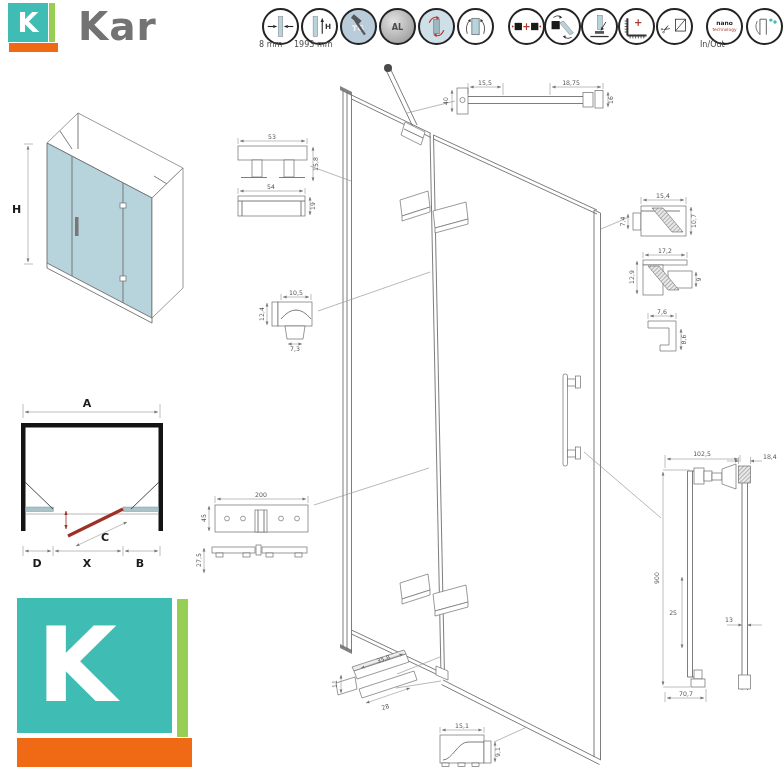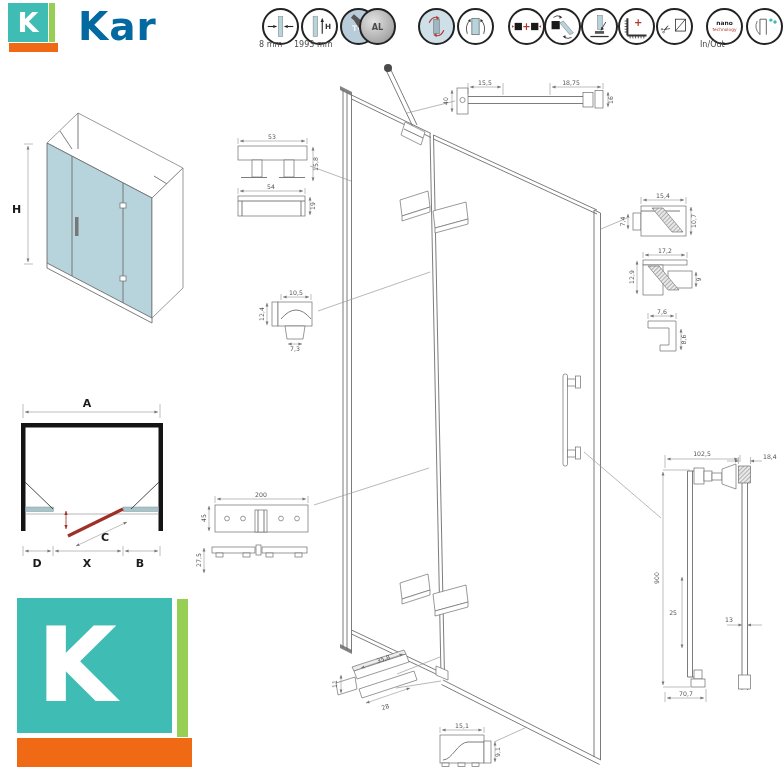--- a/index.html
+++ b/index.html
@@ -5,21 +5,21 @@
   html,body{margin:0;padding:0;background:#fff;}
   body{width:784px;height:778px;position:relative;overflow:hidden;
        font-family:"DejaVu Sans","Liberation Sans",sans-serif;}
   .abs{position:absolute;}
   
   .logo-sm{left:8px;top:3px;width:58px;height:50px;}
   .logo-sm .teal{position:absolute;left:0;top:0;width:40px;height:39px;background:#3fbcb3;
                  color:#fff;font-weight:bold;font-size:27px;display:flex;align-items:center;justify-content:center;}
   .logo-sm .green{position:absolute;left:41px;top:0;width:6px;height:39px;background:#96cf54;}
   .logo-sm .orange{position:absolute;left:1px;top:40px;width:49px;height:9px;background:#f06a16;}
-  .brand-name{left:78px;top:4px;font-size:39px;font-weight:600;color:#0369a1;letter-spacing:1px;}
+  .brand-name{left:78px;top:4px;font-size:39px;font-weight:600;color:#737373;letter-spacing:1px;}
   
   .icon{top:8px;width:37px;height:37px;border:2px solid #232323;border-radius:50%;
         box-sizing:border-box;background:#fff;display:flex;align-items:center;justify-content:center;}
   .icon svg{width:31px;height:31px;display:block;}
   .icon.bgblue{background:#b9ccd9;}
   .icon.bgsteel{background:#cfdfe8;}
   .icon.bgal{background:radial-gradient(circle at 38% 35%, #e2e2e2 0%, #b5b5b5 55%, #8f8f8f 100%);}
   .icon-label{top:40px;font-size:8px;color:#4a4a4a;}
   
   .logo-lg{left:17px;top:598px;width:176px;height:170px;}
@@ -348,21 +348,21 @@
 <div class="abs icon-label" style="left:294px;width:53px">1993 mm</div>
 
 <div class="abs icon bgblue" style="left:340px">
   <svg viewBox="0 0 34 34">
       <text x="10" y="22" font-size="8.5" font-weight="bold" fill="#eef3f7">TG</text>
       <rect x="9" y="6.5" width="11" height="5" fill="#555" transform="rotate(40 14.5 9)"></rect>
       <line x1="13.5" y1="10.5" x2="24" y2="26" stroke="#555" stroke-width="2.4"></line>
     </svg>
 </div>
 
-<div class="abs icon bgal" style="left:359px">
+<div class="abs icon bgal" style="left:379px">
   <svg viewBox="0 0 34 34">
       <text x="17" y="20.5" text-anchor="middle" font-size="9" font-weight="bold" fill="#4a4a4a">AL</text>
     </svg>
 </div>
 
 <div class="abs icon bgsteel" style="left:418px">
   <svg viewBox="0 0 34 34">
       <rect x="14" y="9" width="6" height="16" fill="#9fb7c4" stroke="#666" stroke-width="0.6"></rect>
       <path d="M9,13 Q12,6 18,7" stroke="#b03a2e" stroke-width="1.3" fill="none"></path>
       <polygon points="20.5,7.6 16.6,5.4 17.2,9.6" fill="#b03a2e"></polygon>

